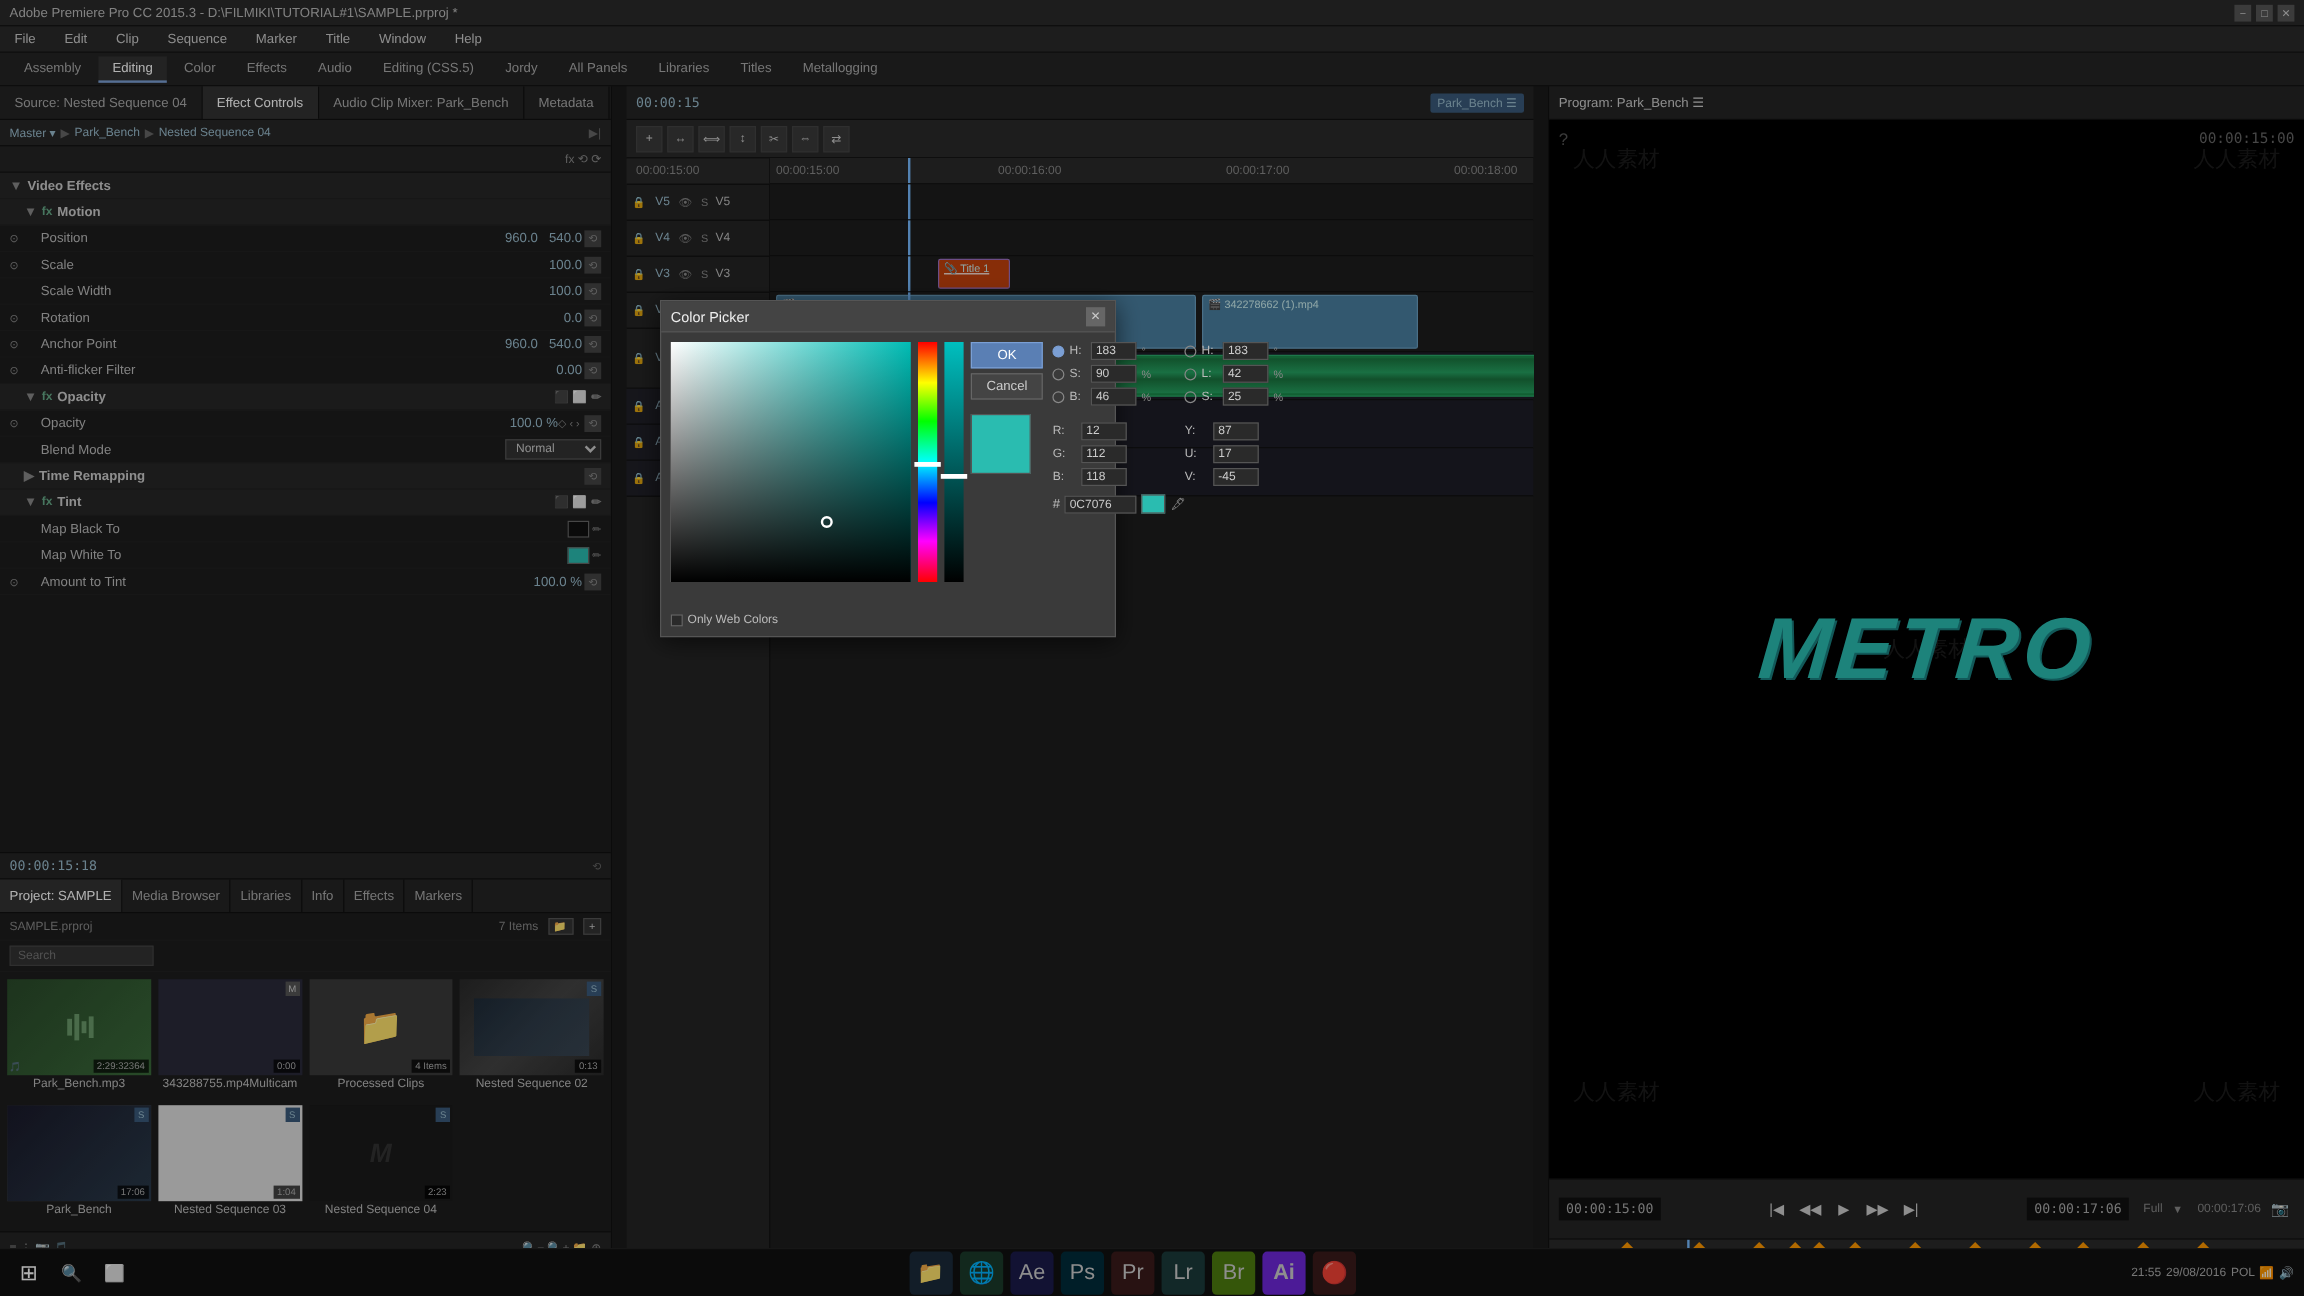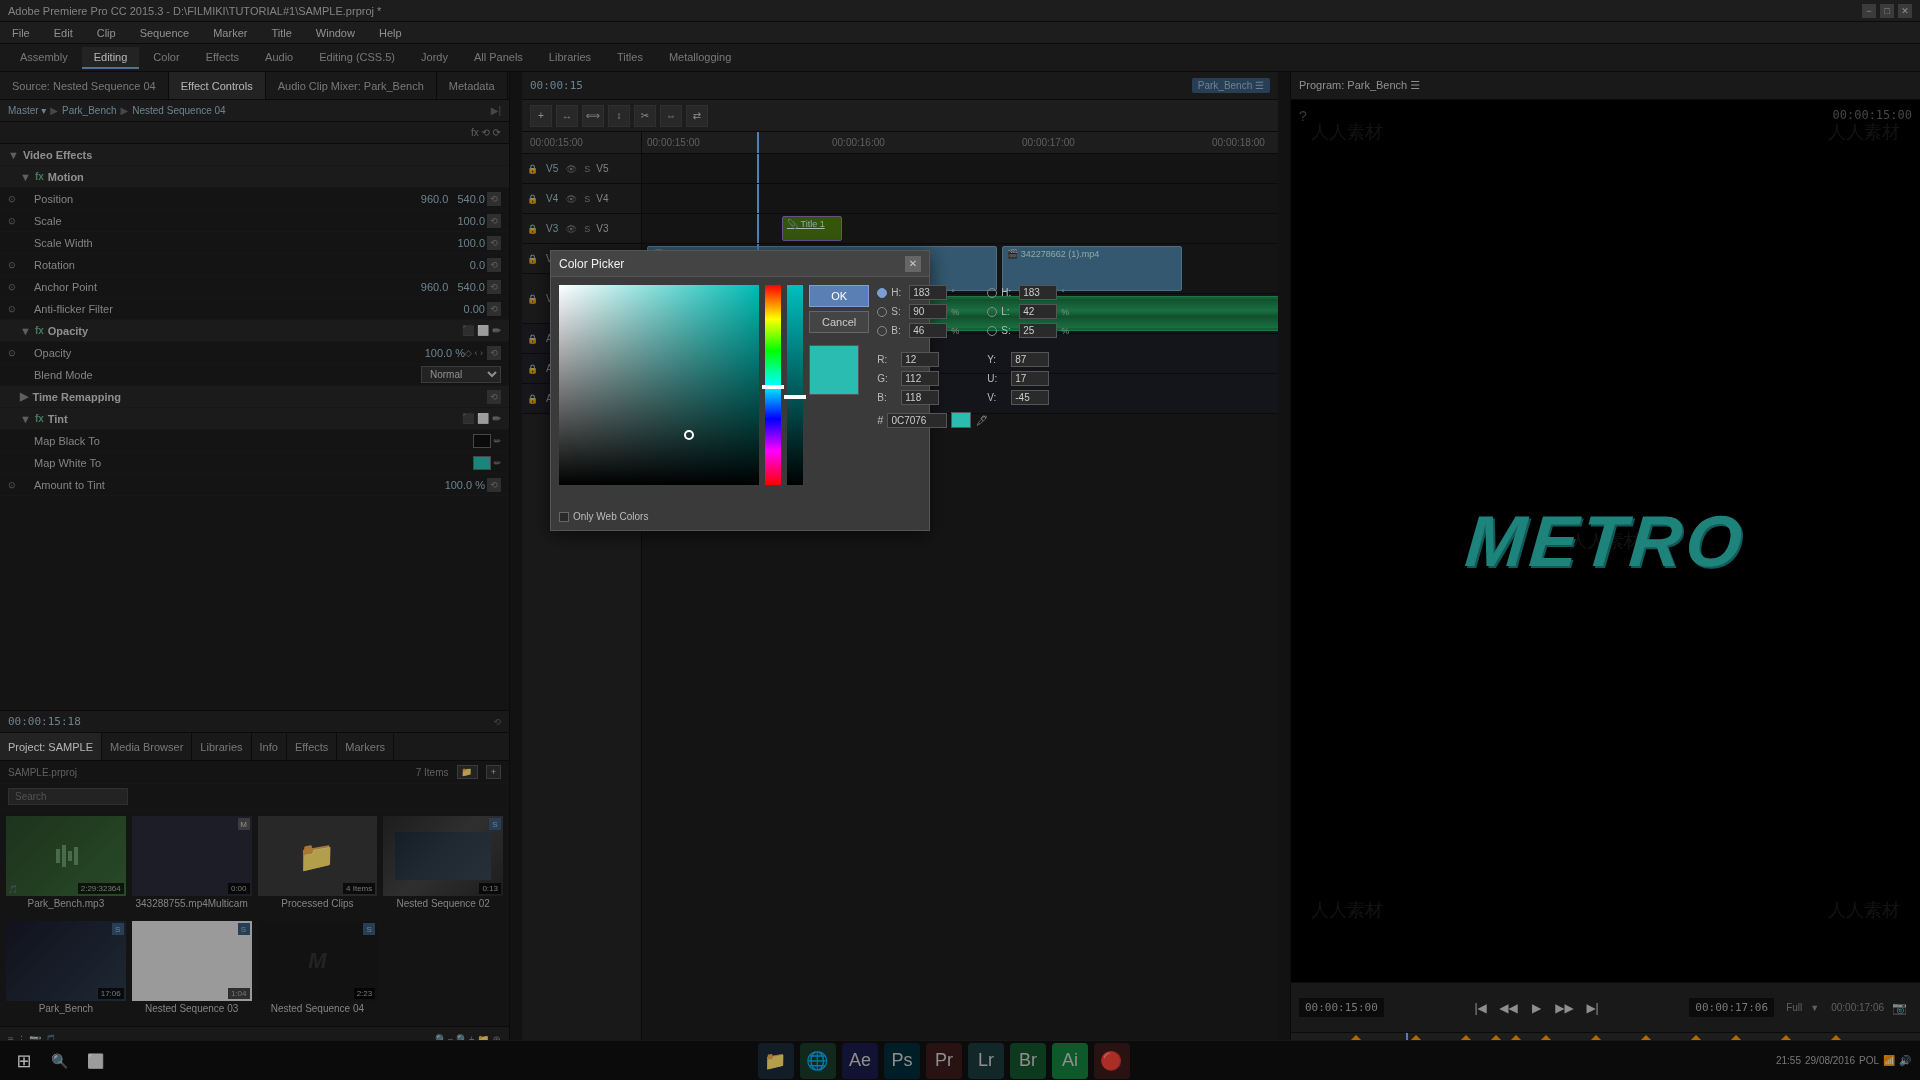--- a/index.html
+++ b/index.html
@@ -329,21 +329,21 @@
       position: absolute;
       height: 100%;
       border-radius: 2px;
       overflow: hidden;
       font-size: 9px;
       color: #fff;
       padding: 2px 4px;
       cursor: pointer;
     }
 
-    .clip-purple { background: #4d7c0f; border: 1px solid #9b6fc0; text-decoration: underline; }
+    .clip-purple { background: #c2410c; border: 1px solid #9b6fc0; text-decoration: underline; }
     .clip-blue-light { background: #4a7fa0; border: 1px solid #6a9fc0; }
     .clip-audio { background: #1a8a4a; border: 1px solid #2aaa6a; height: 100%; }
     .clip-sequence { background: #5a7a9a; border: 1px solid #7a9aba; }
     .clip-gray { background: #556; border: 1px solid #778; }
 
     
     #right-panel {
       width: 630px;
       background: #1a1a1a;
       border-left: 1px solid #111;
@@ -1379,22 +1379,22 @@
     <button class="tb-btn" style="font-size:14px;">🔍</button>
     <button class="tb-btn" style="font-size:14px;">⬜</button>
   </div>
   <div class="taskbar-center">
     <div class="tb-app" style="background:#1a2a3a;">📁</div>
     <div class="tb-app" style="background:#1a3a2a;">🌐</div>
     <div class="tb-app" style="background:#1a1a4a;">Ae</div>
     <div class="tb-app" style="background:#002b3a;">Ps</div>
     <div class="tb-app" style="background:#3a1a1a;">Pr</div>
     <div class="tb-app" style="background:#1a3a3a;">Lr</div>
-    <div class="tb-app" style="background:#14532d;">Br</div>
-    <div class="tb-app" style="background:#15803d;">Ai</div>
+    <div class="tb-app" style="background:#4d7c0f;">Br</div>
+    <div class="tb-app" style="background:#6d28d9;font-weight:bold;">Ai</div>
     <div class="tb-app" style="background:#3a1a1a;">🔴</div>
   </div>
   <div class="taskbar-right">
     <span style="font-size:10px; color:#aaa;">21:55</span>
     <span style="font-size:10px; color:#aaa;">29/08/2016</span>
     <span style="font-size:10px; color:#aaa;">POL</span>
     <span style="font-size:10px; color:#888;">📶</span>
     <span style="font-size:10px; color:#888;">🔊</span>
   </div>
 </div>

